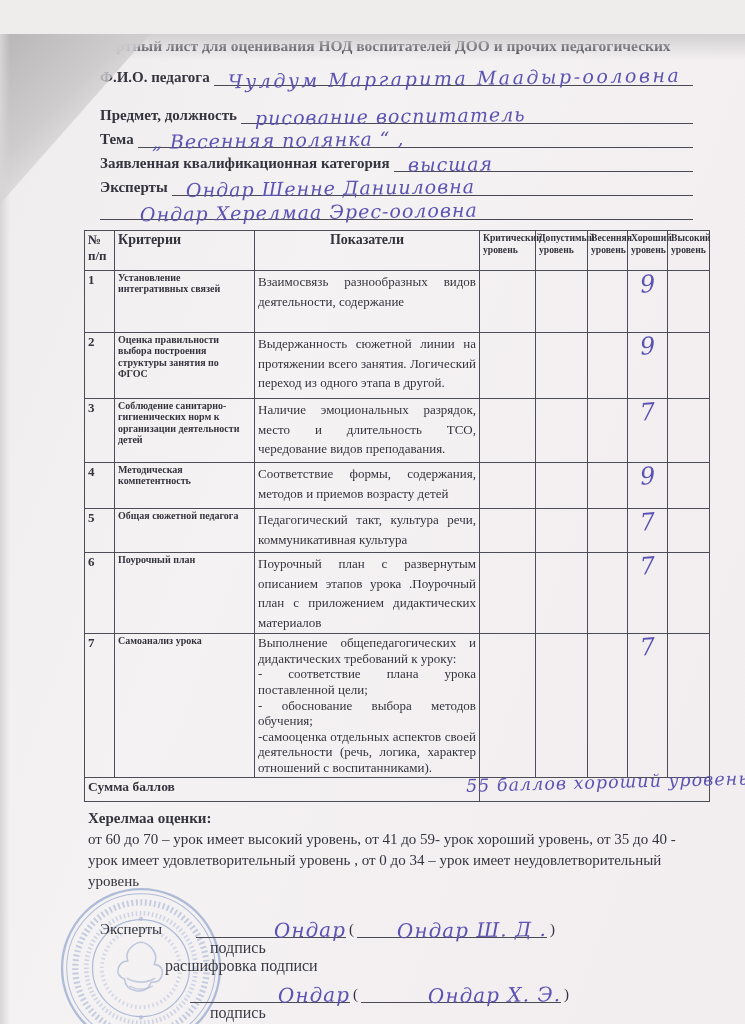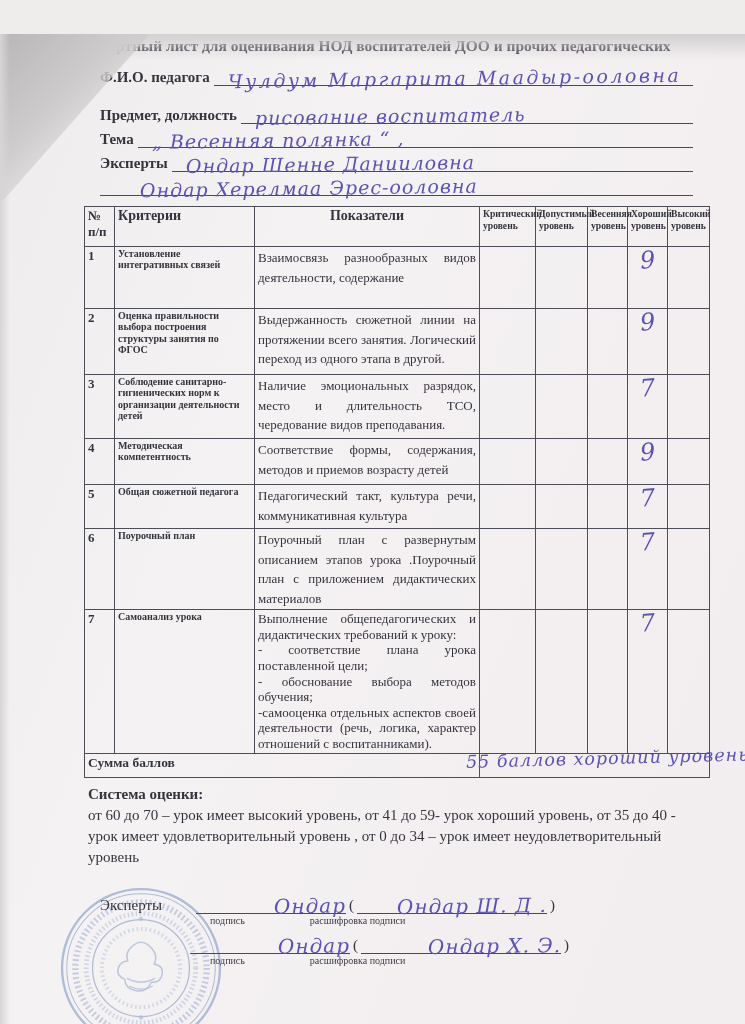--- a/index.html
+++ b/index.html
@@ -49,21 +49,21 @@
   .sum-hand{position:absolute;left:-14px;top:-4px;font-size:17.5px;white-space:nowrap;
     transform:rotate(-1.5deg);}
 
   .scale{margin:6px 42px 0 88px;font-size:15px;line-height:1.4;}
   .scale-h{font-weight:bold;}
 
   .sig{margin:22px 40px 0 100px;font-size:15px;position:relative;z-index:2;}
   .sline{display:flex;align-items:flex-end;min-height:24px;}
   .sl{border-bottom:1.2px solid #4a4a54;display:flex;align-items:flex-end;justify-content:flex-end;}
   .paren{padding:0 3px;white-space:nowrap;}
-  .cap{font-size:10px;color:#3a3a44;display:flex;margin:1px 0 4px 0;}
+  .cap{font-size:16px;color:#3a3a44;display:flex;margin:1px 0 4px 0;flex-direction:column;}
   .hand-sig{font-size:20px;margin-bottom:-3px;white-space:nowrap;}
 
   .stamp{position:absolute;left:32px;top:852px;width:218px;height:172px;
     opacity:0.5;mix-blend-mode:multiply;filter:blur(0.5px);z-index:1;pointer-events:none;}
 </style>
 </head>
 <body>
 
 <div class="page">
   <div class="scan-top-band"></div>
@@ -84,20 +84,26 @@
     <div class="fline">
       <span class="flabel">Предмет, должность</span>
       <span class="fill">
         <span class="hand hv">рисование  воспитатель</span>
       </span>
     </div>
     <div class="fline">
       <span class="flabel">Тема</span>
       <span class="fill">
         <span class="hand hv">„ Весенняя   полянка “ ,</span>
+      </span>
+    </div>
+    <div class="fline">
+      <span class="flabel">Заявленная квалификационная категория</span>
+      <span class="fill">
+        <span class="hand hv">высшая</span>
       </span>
     </div>
     <div class="fline">
       <span class="flabel">Эксперты</span>
       <span class="fill">
         <span class="hand hv">Ондар  Шенне  Данииловна</span>
       </span>
     </div>
     <div class="fline">
       <span class="fill">
@@ -204,21 +210,21 @@
     <tr style="height:24px">
       <td class="sum-label" colspan="3">Сумма баллов</td>
       <td class="sum-cell" colspan="5">
         <span class="hand sum-hand">55 баллов  хороший  уровень.</span>
       </td>
     </tr>
   </tbody>
     </table>
 
   <div class="scale">
-    <span class="scale-h">Система оценки:</span><br>
+    <span class="scale-h">Херелмаа оценки:</span><br>
     <span>от 60 до 70 – урок имеет высокий уровень, от 41 до 59- урок хороший уровень, от 35 до 40 - урок имеет удовлетворительный уровень , от 0 до 34 – урок имеет неудовлетворительный уровень</span>
   </div>
 
   <div class="sig">
     <div class="sline">
       <span class="flabel" style="font-weight:normal">Эксперты</span>
       <span class="sl" style="width:150px;margin-left:30px">
         <span class="hand hand-sig">Ондар</span>
       </span>
       <span class="paren">(</span>

